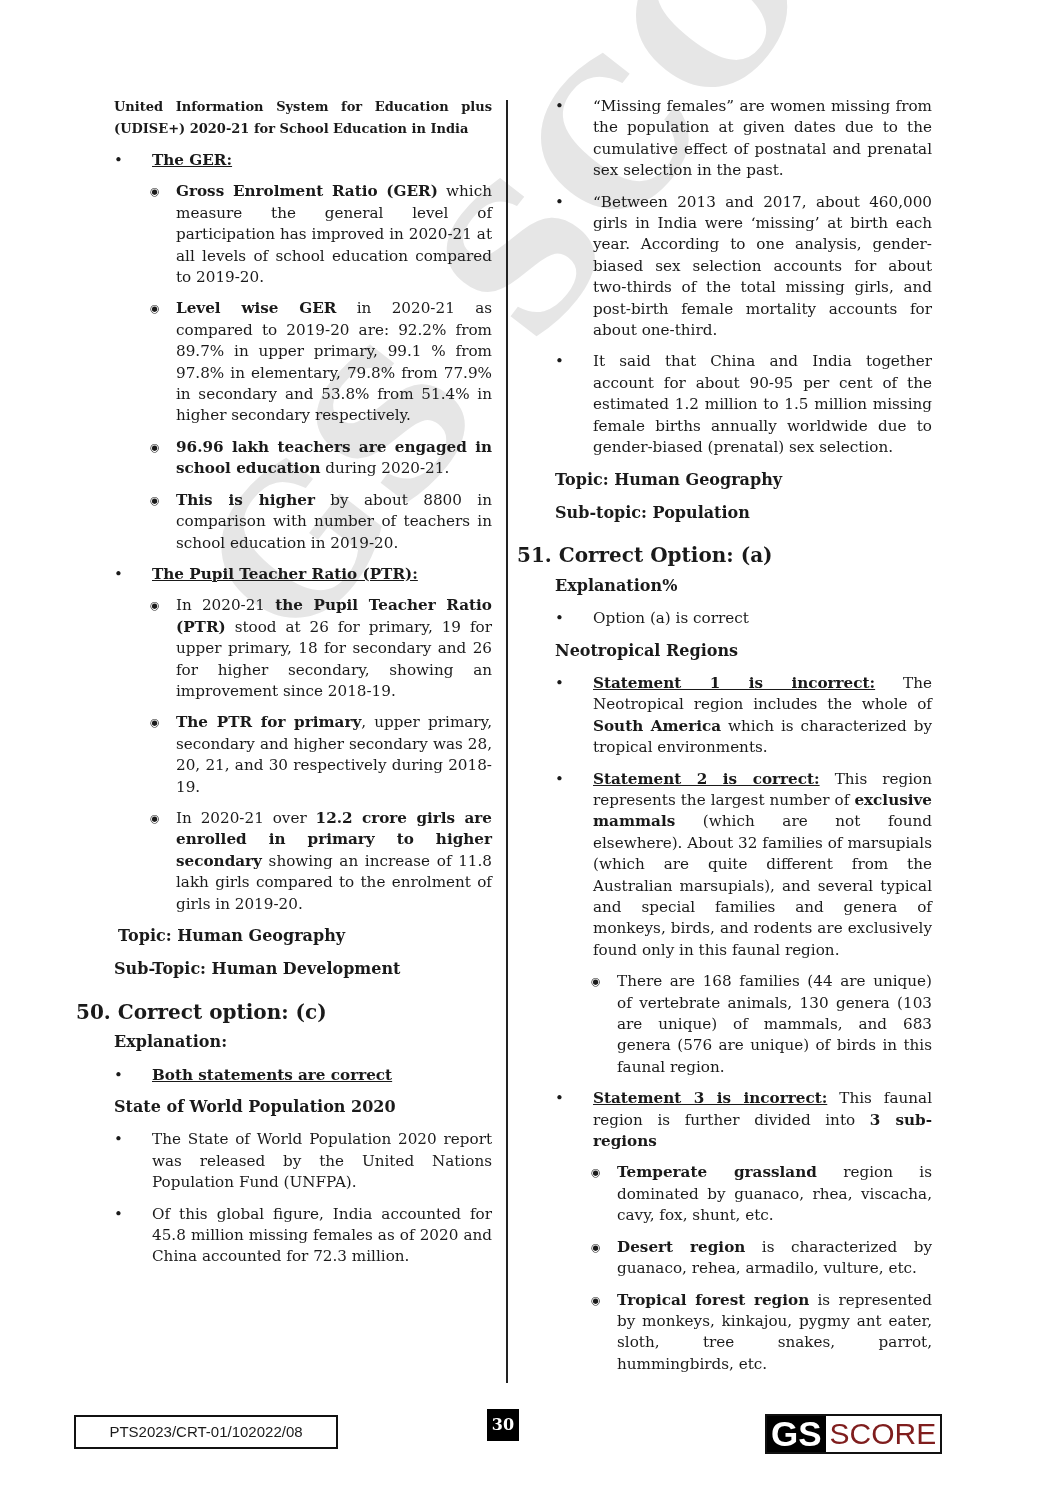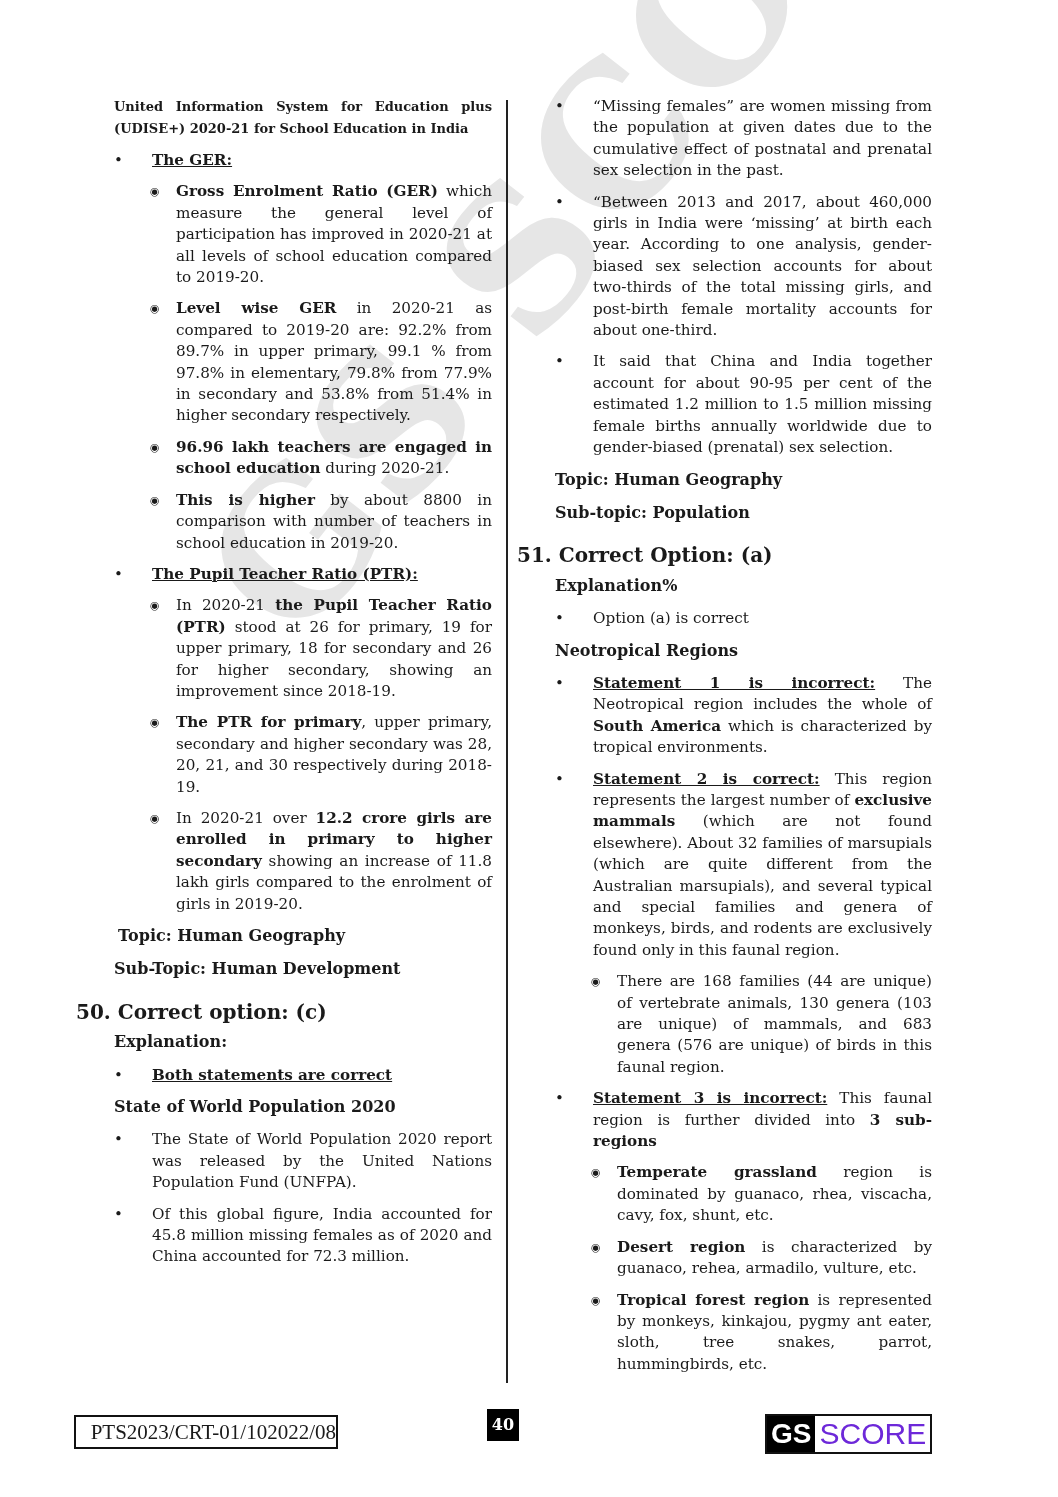--- a/index.html
+++ b/index.html
@@ -16,27 +16,27 @@
   .h-sub { font-weight:bold; font-size:13px; line-height:22px; text-align:justify; margin:0 0 10px 0; }
   .q-head { font-weight:bold; font-size:20px; margin:22px 0 8px -38px; }
   .b1 { position:relative; padding-left:38px; margin:0 0 10px 0; text-align:justify; }
   .b1::before { content:"\2022"; position:absolute; left:0; top:0; font-size:15px; }
   .b2 { position:relative; padding-left:62px; margin:0 0 10px 0; text-align:justify; }
   .b2::before { content:"\25C9"; position:absolute; left:36px; top:0; font-size:11px; }
   .u { text-decoration:underline; font-weight:bold; }
   b { font-weight:bold;margin-top:16px; }
   .topic { font-weight:bold; font-size:16px; margin:6px 0 12px 0; }
   .footer-code { position:absolute; left:74px; top:1415px; width:260px; height:30px; border:2px solid #111;
-                 font-size:21px; line-height:30px; text-align:right; font-family:Liberation Serif, serif; }
+                 font-size:15px; line-height:30px; text-align:center; font-family:Liberation Sans, sans-serif; }
   .page-num { position:absolute; left:487px; top:1409px; width:32px; height:32px; background:#000; color:#fff;
               font-weight:bold; font-size:16px; line-height:32px; text-align:center; }
   .logo { position:absolute; left:765px; top:1414px; height:36px; display:flex; border:2px solid #111; }
   .logo .gs { background:#000; color:#fff; font-family:"Liberation Sans", sans-serif; font-weight:bold;
-              font-size:28px; line-height:36px; padding:0 4px; }
-  .logo .score { background:#fff; color:#6d28d9; font-family:"Liberation Sans", sans-serif; font-size:30px;
+              font-size:35px; line-height:36px; padding:0 4px; }
+  .logo .score { background:#fff; color:#7f1d1d; font-family:"Liberation Sans", sans-serif; font-size:30px;
                  line-height:36px; padding:0 4px; }
 </style>
 </head>
 <body>
 
 <div class="page">
   <div class="watermark">GS SCORE</div>
 
   <div class="col left">
     <div class="h-sub">United Information System for Education plus (UDISE+) 2020-21 for School Education in India</div>
@@ -81,18 +81,18 @@
     <div class="b1"><span class="u">Statement 1 is incorrect:</span><span> The Neotropical region includes the whole of </span><b>South America</b><span> which is characterized by tropical environments.</span></div>
     <div class="b1"><span class="u">Statement 2 is correct:</span><span> This region represents the largest number of </span><b>exclusive mammals</b><span> (which are not found elsewhere). About 32 families of marsupials (which are quite different from the Australian marsupials), and several typical and special families and genera of monkeys, birds, and rodents are exclusively found only in this faunal region.</span></div>
     <div class="b2">There are 168 families (44 are unique) of vertebrate animals, 130 genera (103 are unique) of mammals, and 683 genera (576 are unique) of birds in this faunal region.</div>
     <div class="b1"><span class="u">Statement 3 is incorrect:</span><span> This faunal region is further divided into </span><b>3 sub-regions</b></div>
     <div class="b2"><b>Temperate grassland</b><span> region is dominated by guanaco, rhea, viscacha, cavy, fox, shunt, etc.</span></div>
     <div class="b2"><b>Desert region</b><span> is characterized by guanaco, rehea, armadilo, vulture, etc.</span></div>
     <div class="b2"><b>Tropical forest region</b><span> is represented by monkeys, kinkajou, pygmy ant eater, sloth, tree snakes, parrot, hummingbirds, etc.</span></div>
   </div>
 
   <div class="footer-code">PTS2023/CRT-01/102022/08</div>
-  <div class="page-num">40</div>
+  <div class="page-num">30</div>
   <div class="logo">
     <span class="gs">GS</span>
     <span class="score">SCORE</span>
   </div>
 </div>
 
 </body></html>

